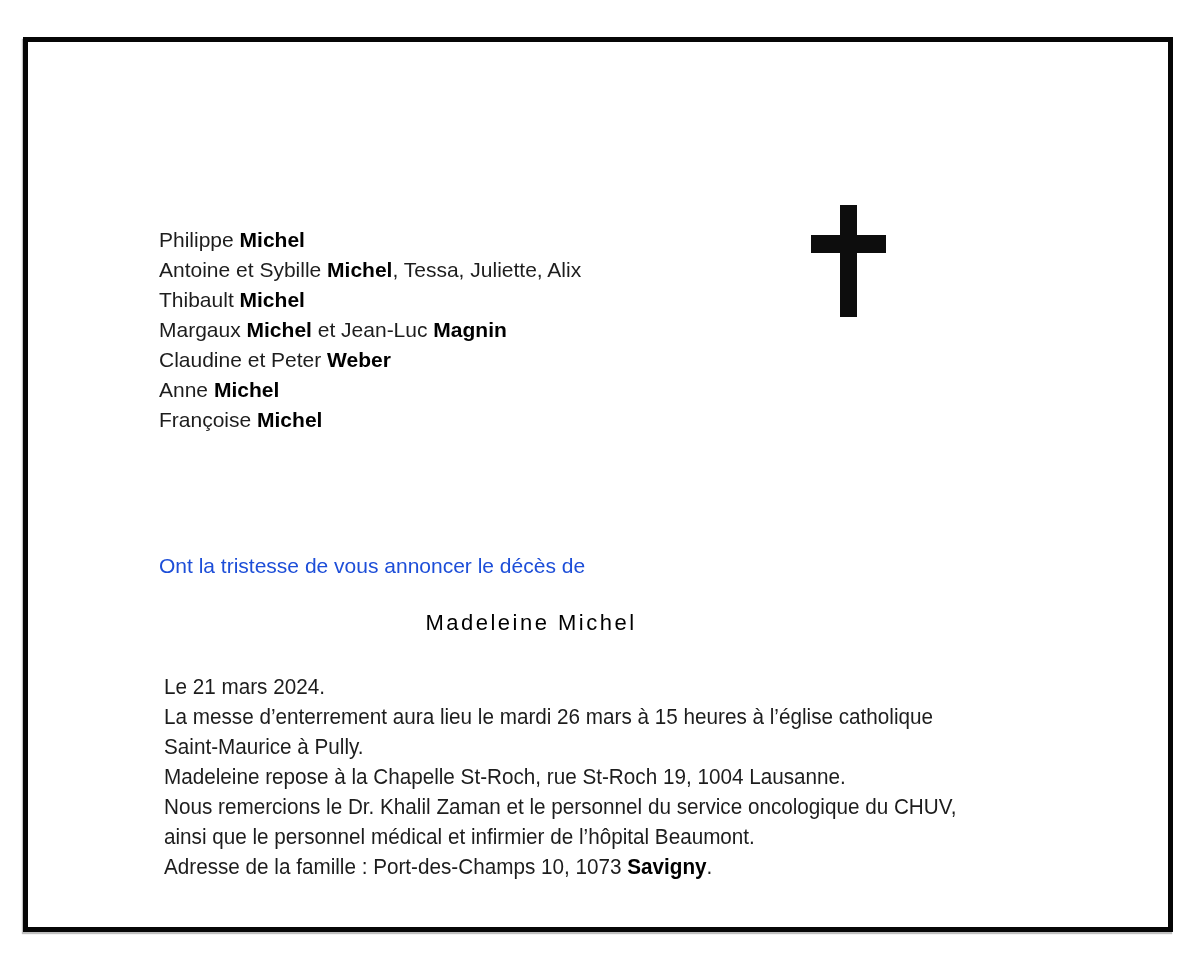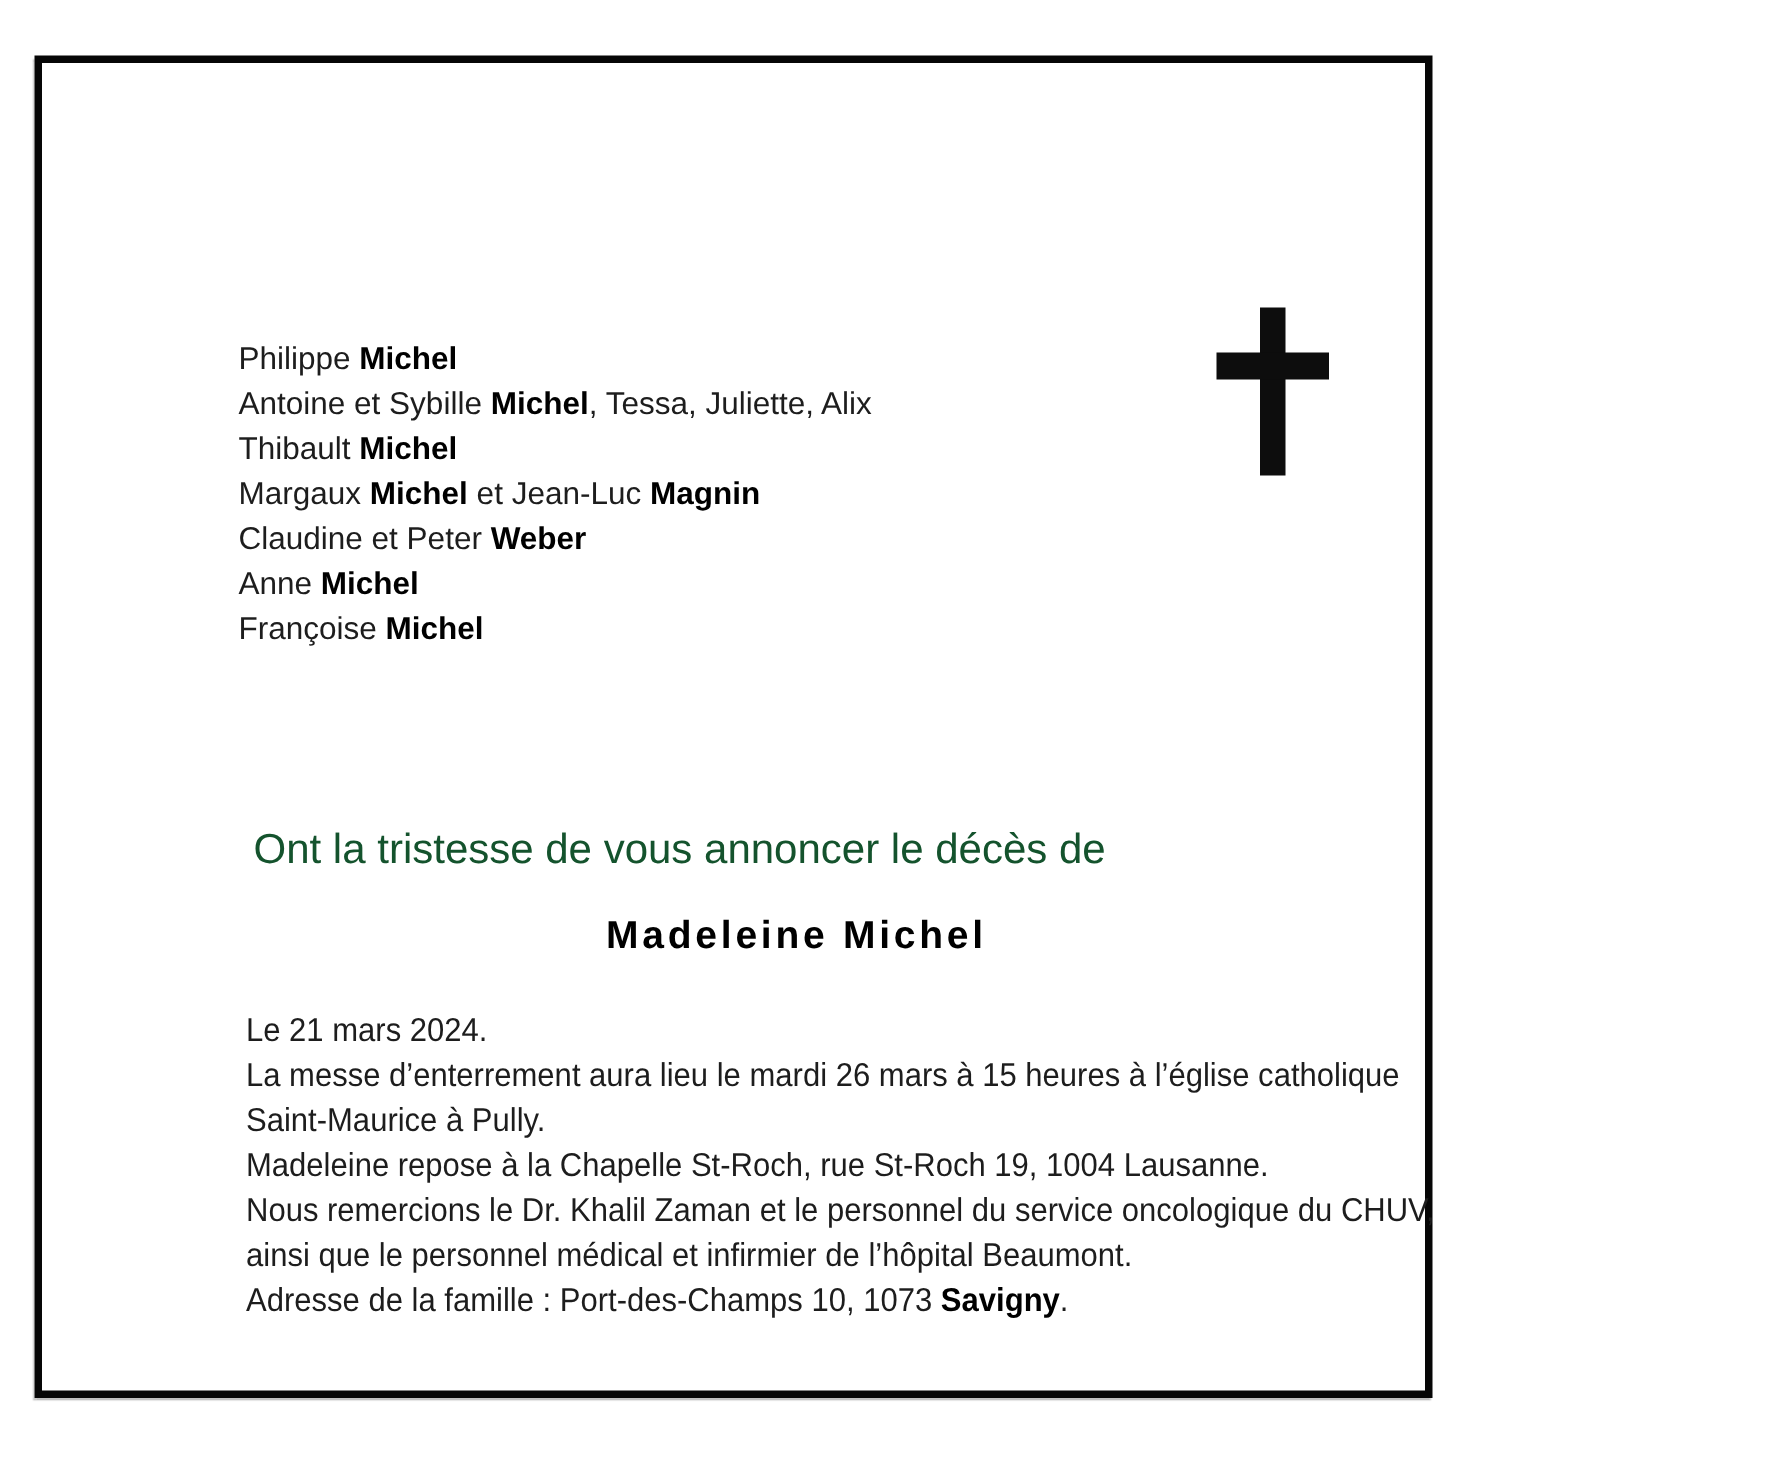--- a/index.html
+++ b/index.html
@@ -11,21 +11,21 @@
     width: 1192px;
     height: 972px;
     background: #ffffff;
     overflow: hidden;
   }
 
   .frame {
     position: absolute;
     left: 23px;
     top: 37px;
-    width: 932px;
+    width: 1150px;
     height: 895px;
     border: 5px solid #060606;
     background: #ffffff;
     box-shadow: -1px 2px 1px rgba(0,0,0,0.25);
   }
 
   
   .cross {
     position: absolute;
     left: 783px;
@@ -58,39 +58,39 @@
     line-height: 30px;
     color: #1d1d1d;
   }
 
   .line { white-space: pre; }
 
   .b { font-weight: 700; color: #000000; }
 
   .intro {
     position: absolute;
-    left: 141px;
+    left: 131px;
     top: 509px;
-    font-size: 28px;
+    font-size: 21px;
     line-height: 30px;
-    color: #14532d;
+    color: #1d4ed8;
     white-space: pre;
   }
 
   .title-wrap {
     position: absolute;
     left: 131px;
     top: 562px;
     width: 744px;
     text-align: center;
     line-height: 38px;
   }
   .title {
-    font-size: 26px;
-    font-weight: 700;
+    font-size: 22px;
+    font-weight: 400;
     letter-spacing: 2.5px;
     color: #000000;
     white-space: pre;
   }
 
   .details {
     position: absolute;
     left: 136px;
     top: 630px;
     font-size: 22px;

